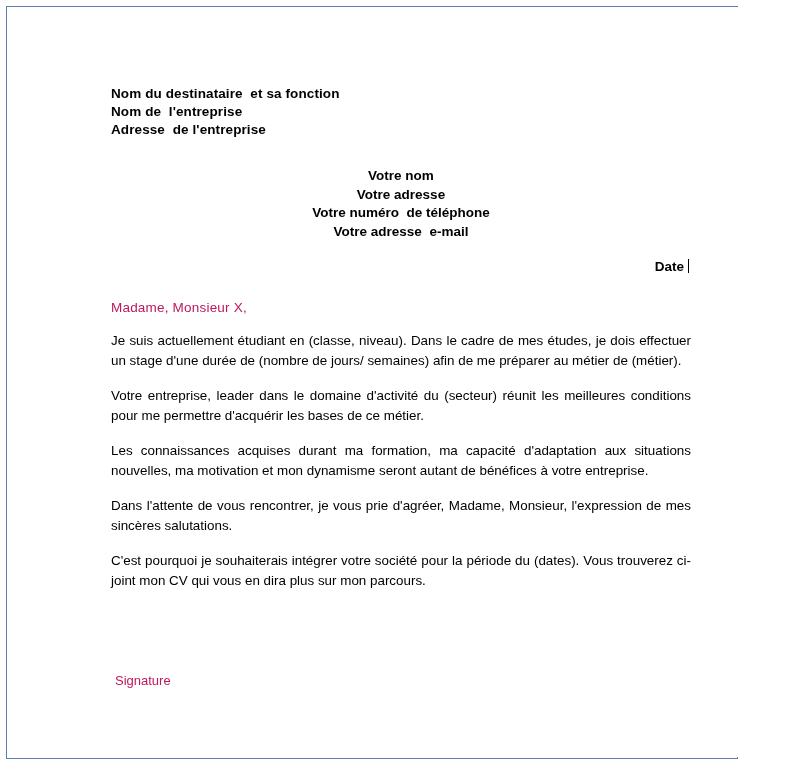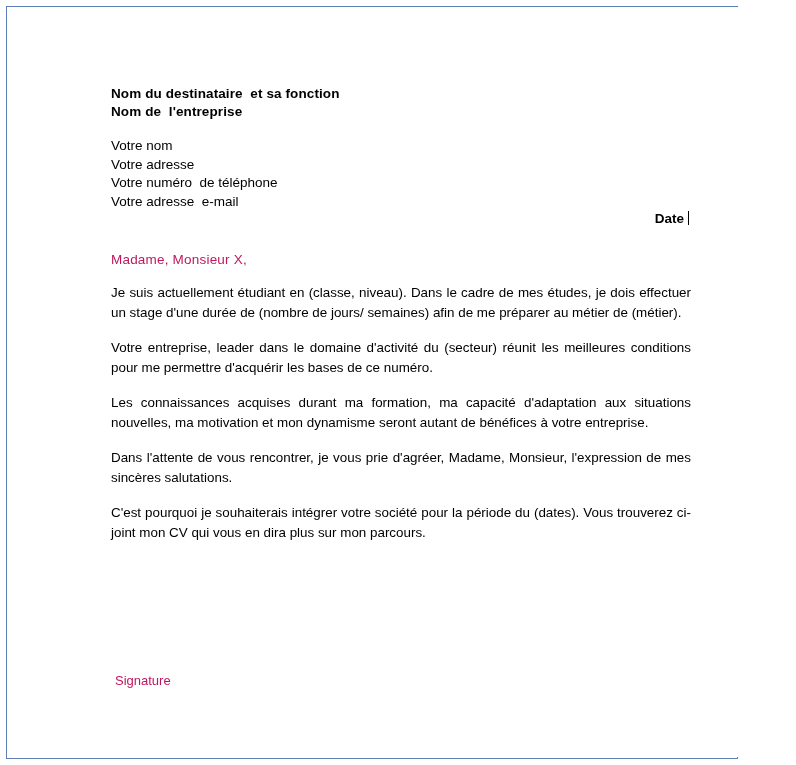--- a/index.html
+++ b/index.html
@@ -50,30 +50,31 @@
   .recipient-block {
     font-weight: bold;
     font-size: 13.5px;
     line-height: 18px;
     color: #000000;
     letter-spacing: 0.1px;
   }
   .recipient-block div { white-space: pre; }
 
   .sender-block {
-    margin-top: 16px;
-    text-align: left;
-    font-weight: normal;
+    margin-top: 28px;
+    text-align: center;
+    font-weight: bold;
     font-size: 13.5px;
     line-height: 18.5px;
     color: #000000;
   }
   .sender-block div { white-space: pre; }
 
   .date-line {
+    margin-top: 18px;
     text-align: right;
     font-weight: bold;
     font-size: 13.5px;
     color: #000000;
     padding-right: 2px;
   }
   .caret {
     display: inline-block;
     width: 1px;
     height: 14px;
@@ -112,35 +113,36 @@
 <div id="page">
   <div id="page-frame"></div>
 
   <div id="sheet">
 
     <div class="content">
 
       <div class="recipient-block">
         <div>Nom du destinataire  et sa fonction</div>
         <div>Nom de  l'entreprise</div>
+        <div>Adresse  de l'entreprise</div>
       </div>
 
       <div class="sender-block">
         <div>Votre nom</div>
         <div>Votre adresse</div>
         <div>Votre numéro  de téléphone</div>
         <div>Votre adresse  e-mail</div>
       </div>
 
       <div class="date-line"><span>Date</span><span class="caret"></span></div>
 
       <div class="salutation">Madame, Monsieur  X,</div>
 
       <div class="para"> Je suis actuellement étudiant en (classe, niveau). Dans le cadre de mes études, je dois effectuer un stage d'une durée de (nombre de jours/ semaines) afin de me préparer au métier de (métier).</div>
-      <div class="para"> Votre entreprise, leader dans le domaine d'activité du (secteur) réunit les meilleures conditions  pour me permettre d'acquérir les bases de ce numéro.</div>
+      <div class="para"> Votre entreprise, leader dans le domaine d'activité du (secteur) réunit les meilleures conditions  pour me permettre d'acquérir les bases de ce métier.</div>
       <div class="para"> Les connaissances acquises durant ma formation, ma capacité d'adaptation aux situations nouvelles, ma motivation et mon dynamisme seront autant de bénéfices à votre entreprise.</div>
       <div class="para">Dans l'attente de vous rencontrer, je vous prie d'agréer, Madame, Monsieur, l'expression de mes sincères  salutations.</div>
       <div class="para">C'est pourquoi je souhaiterais intégrer votre société pour la période du (dates). Vous trouverez ci-joint mon CV qui vous en dira plus sur mon parcours.</div>
 
     </div>
 
     <div class="signature">Signature</div>
 
   </div>
 </div>

